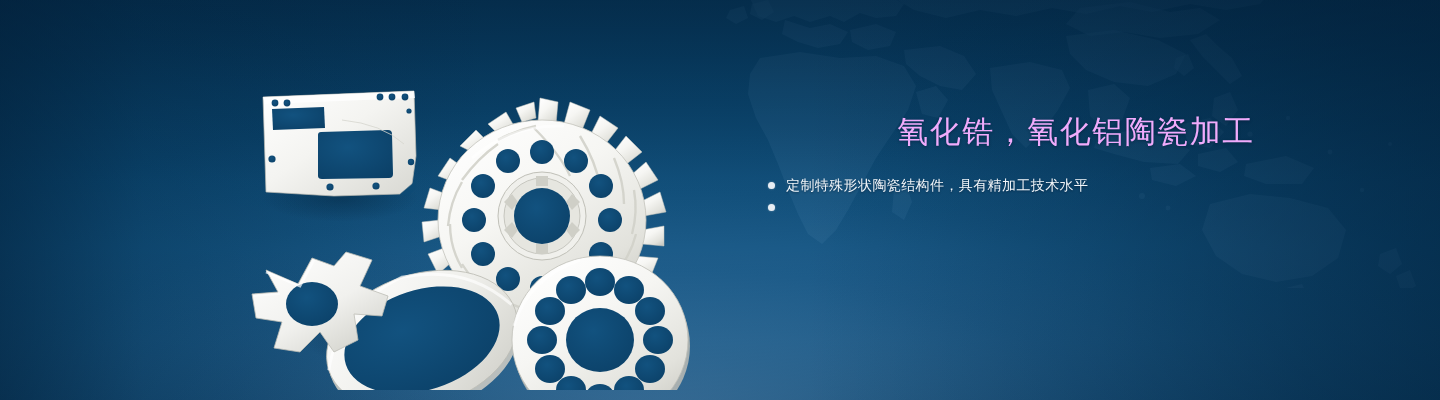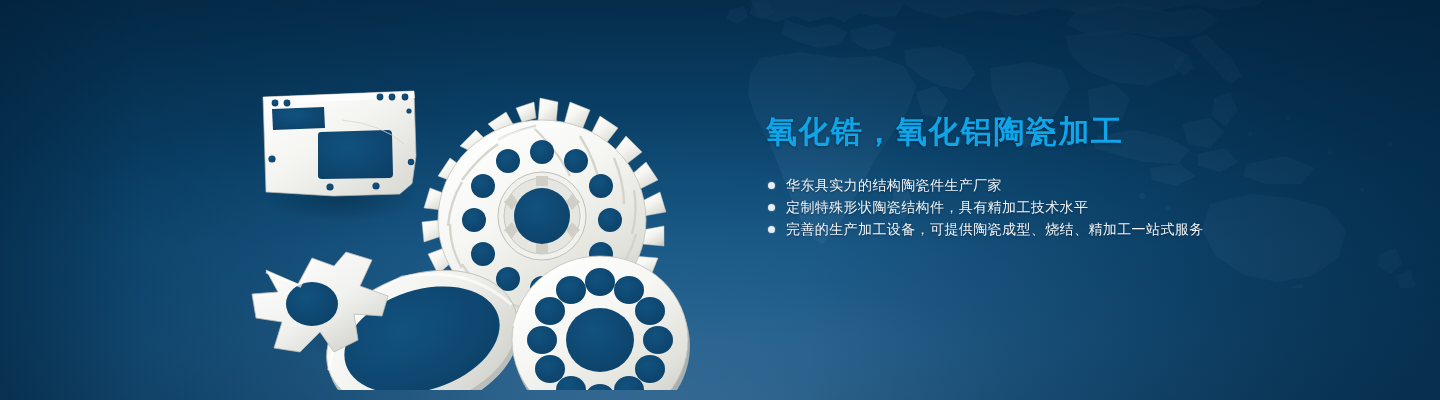--- a/index.html
+++ b/index.html
@@ -63,27 +63,28 @@
   .worldmap svg { width:100%; height:100%; display:block; }
 
   
   .products { position:absolute; left:232px; top:40px; width:480px; height:350px; }
   .products svg { width:100%; height:100%; display:block; }
 
   
   .copy { position:absolute; left:766px; top:112px; width:620px; }
 
   .headline {
-    color:#0ea5e9;
+    color:#f0abfc;
     font-size:31px;
     line-height:40px;
     letter-spacing:1.5px;
-    font-weight:700;
+    font-weight:400;
     white-space:nowrap;
     text-shadow:0 1px 3px rgba(0,18,38,.45);
+    text-align:center;
   }
 
   .bullets { margin-top:22px; }
   .bullet {
     display:flex;
     align-items:center;
     height:22px;
     margin-bottom:0px;
   }
   .bullet + .bullet { margin-top:0px; }
@@ -357,26 +358,21 @@
       </g>
     </svg>
   </div>
 
   <div class="copy">
     <div class="headline">氧化锆，氧化铝陶瓷加工</div>
 
     <div class="bullets">
       <div class="bullet">
         <span class="dot"></span>
-        <span class="btext">华东具实力的结构陶瓷件生产厂家</span>
-      </div>
-      <div class="bullet">
-        <span class="dot"></span>
         <span class="btext">定制特殊形状陶瓷结构件，具有精加工技术水平</span>
       </div>
       <div class="bullet">
         <span class="dot"></span>
-        <span class="btext">完善的生产加工设备，可提供陶瓷成型、烧结、精加工一站式服务</span>
       </div>
     </div>
   </div>
 
 </div>
 
 </body></html>

